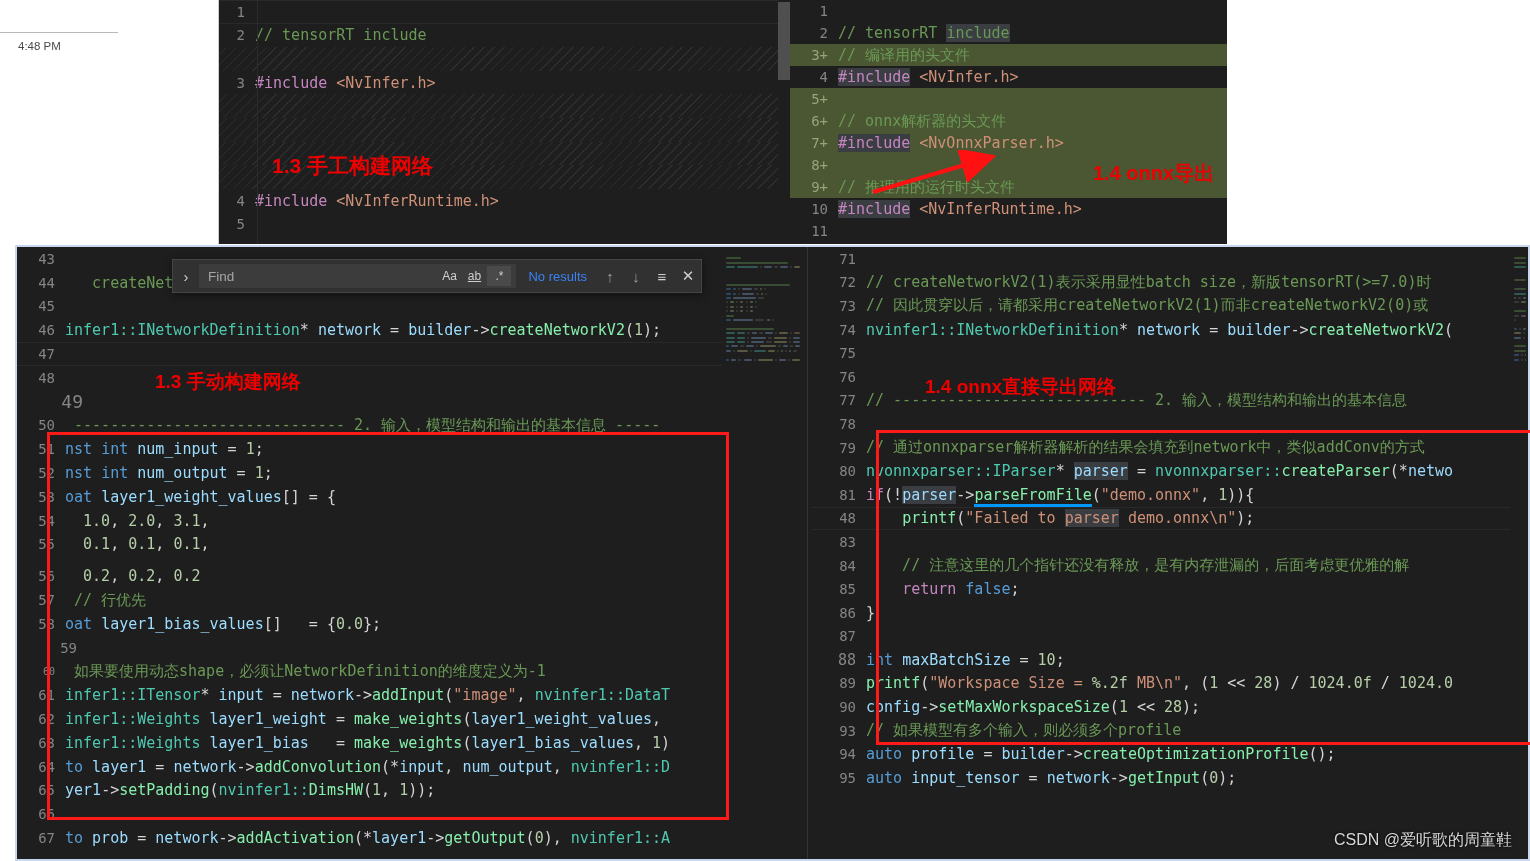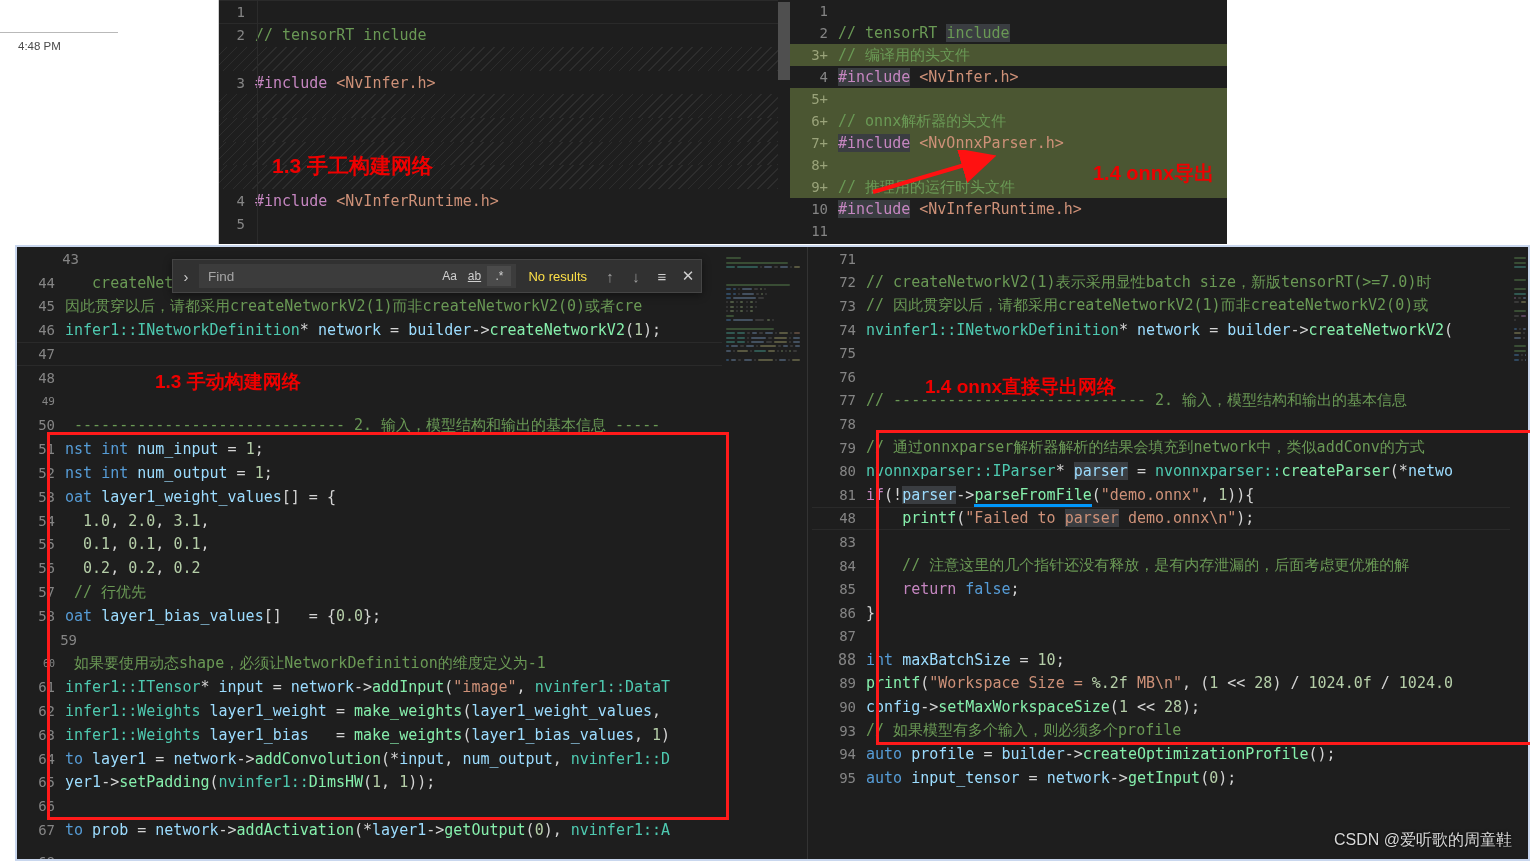--- a/index.html
+++ b/index.html
@@ -129,21 +129,21 @@
   .find-input{
     flex:1 1 auto; height:24px; background:#3c3c3c; border:1px solid #3c3c3c;
     display:flex; align-items:center; padding:0 4px 0 8px; min-width:0;
   }
   .find-input .ph{ color:#a6a6a6; font-size:13.5px; flex:1 1 auto;}
   .find-opt{
     width:24px; height:20px; display:flex; align-items:center; justify-content:center;
     color:#cfcfcf; font-size:12px; cursor:pointer; margin-left:1px;
   }
   .find-opt.active{ background:#4a4a4a; }
-  .find-res{ color:#fde047; font-size:13px; margin:0 10px 0 12px; white-space:nowrap;}
+  .find-res{ color:#3b82f6; font-size:13px; margin:0 10px 0 12px; white-space:nowrap;}
   .find-btn{
     width:26px; height:26px; display:flex; align-items:center; justify-content:center;
     color:#9c9c9c; font-size:15px; cursor:pointer;
   }
   .find-btn.en{ color:#cfcfcf; }
 
   
   .redbox{
     position:absolute; border:3px solid #ff1a1a; pointer-events:none; z-index:30;
   }
@@ -212,34 +212,34 @@
         <polygon points="0,0 9,4.5 0,9" fill="#ff1111"></polygon>
       </marker>
     </defs>
     <line x1="8" y1="42" x2="120" y2="9" stroke="#ff1111" stroke-width="4" marker-end="url(#ah)"></line>
   </svg>
 
   <div id="bottom">
 
     <div class="editor" id="botLeft">
       <div class="code-area" id="botLeftLines">
-          <div class="line " style="height: 23.8px; padding-left: 24px;"><span class="ln" style="width: 38px; font-size: 14px;">43</span><span class="ltext" style="font-size: 15px;"></span></div>
+          <div class="line " style="height: 23.8px;"><span class="ln" style="width: 38px; font-size: 14px;">43</span><span class="ltext" style="font-size: 15px;"></span></div>
           <div class="line " style="height: 23.8px;"><span class="ln" style="width: 38px; font-size: 14px;">44</span><span class="ltext" style="font-size: 15px;"><span class="c">   createNetw</span></span></div>
-          <div class="line " style="height: 23.8px;"><span class="ln" style="width: 38px; font-size: 14px;">45</span><span class="ltext" style="font-size: 15px;"><span class="c">因此贯穿以后，请都采用createNetworkV2(1)而非createNetworkV2(0)或者cre</span></span></div>
+          <div class="line " style="height: 23.8px;"><span class="ln" style="width: 38px; font-size: 14px;">45</span></div>
           <div class="line " style="height: 23.8px;"><span class="ln" style="width: 38px; font-size: 14px;">46</span><span class="ltext" style="font-size: 15px;"><span class="typ">infer1::</span><span class="typ">INetworkDefinition</span><span class="pl">* </span><span class="var">network</span><span class="pl"> = </span><span class="var">builder</span><span class="pl">-&gt;</span><span class="fn">createNetworkV2</span><span class="pl">(</span><span class="num">1</span><span class="pl">);</span></span></div>
           <div class="line cur-line" style="height: 23.8px;"><span class="ln" style="width: 38px; font-size: 14px;">47</span><span class="ltext" style="font-size: 15px;"></span></div>
           <div class="line " style="height: 23.8px;"><span class="ln" style="width: 38px; font-size: 14px;">48</span><span class="ltext" style="font-size: 15px;"></span></div>
-          <div class="line " style="height: 23.8px;"><span class="ln" style="width: 38px; font-size: 11px;">49</span><span class="ltext" style="font-size: 15px;"></span></div>
+          <div class="line " style="height: 23.8px;"><span class="ln" style="width: 38px; font-size: 18px; margin-left: 28px;">49</span><span class="ltext" style="font-size: 15px;"></span></div>
           <div class="line " style="height: 23.8px;"><span class="ln" style="width: 38px; font-size: 14px;">50</span><span class="ltext" style="font-size: 15px;"><span class="c"> ------------------------------ 2. 输入，模型结构和输出的基本信息 -----</span></span></div>
           <div class="line " style="height: 23.8px;"><span class="ln" style="width: 38px; font-size: 14px;">51</span><span class="ltext" style="font-size: 15px;"><span class="ctl">nst </span><span class="ctl">int</span><span class="pl"> </span><span class="var">num_input</span><span class="pl"> = </span><span class="num">1</span><span class="pl">;</span></span></div>
           <div class="line " style="height: 23.8px;"><span class="ln" style="width: 38px; font-size: 14px;">52</span><span class="ltext" style="font-size: 15px;"><span class="ctl">nst </span><span class="ctl">int</span><span class="pl"> </span><span class="var">num_output</span><span class="pl"> = </span><span class="num">1</span><span class="pl">;</span></span></div>
           <div class="line " style="height: 23.8px;"><span class="ln" style="width: 38px; font-size: 14px;">53</span><span class="ltext" style="font-size: 15px;"><span class="ctl">oat </span><span class="var">layer1_weight_values</span><span class="pl">[] = {</span></span></div>
           <div class="line " style="height: 23.8px;"><span class="ln" style="width: 38px; font-size: 14px;">54</span><span class="ltext" style="font-size: 15px;"><span class="pl">  </span><span class="num">1.0</span><span class="pl">, </span><span class="num">2.0</span><span class="pl">, </span><span class="num">3.1</span><span class="pl">,</span></span></div>
           <div class="line " style="height: 23.8px;"><span class="ln" style="width: 38px; font-size: 14px;">55</span><span class="ltext" style="font-size: 15px;"><span class="pl">  </span><span class="num">0.1</span><span class="pl">, </span><span class="num">0.1</span><span class="pl">, </span><span class="num">0.1</span><span class="pl">,</span></span></div>
-          <div class="line " style="height: 23.8px;"><span class="ln" style="width: 38px; font-size: 14px;">56</span><span class="ltext" style="font-size: 15px;"><span class="pl">  </span><span class="num">0.2</span><span class="pl">, </span><span class="num">0.2</span><span class="pl">, </span><span class="num">0.2</span></span></div>
+          <div class="line " style="height: 23.8px; margin-top: 8px;"><span class="ln" style="width: 38px; font-size: 14px;">56</span><span class="ltext" style="font-size: 15px;"><span class="pl">  </span><span class="num">0.2</span><span class="pl">, </span><span class="num">0.2</span><span class="pl">, </span><span class="num">0.2</span></span></div>
           <div class="line " style="height: 23.8px;"><span class="ln" style="width: 38px; font-size: 14px;">57</span><span class="ltext" style="font-size: 15px;"><span class="c"> // 行优先</span></span></div>
           <div class="line " style="height: 23.8px;"><span class="ln" style="width: 38px; font-size: 14px;">58</span><span class="ltext" style="font-size: 15px;"><span class="ctl">oat </span><span class="var">layer1_bias_values</span><span class="pl">[]   = {</span><span class="num">0.0</span><span class="pl">};</span></span></div>
           <div class="line " style="height: 23.8px; padding-left: 22px;"><span class="ln" style="width: 38px; font-size: 14px;">59</span><span class="ltext" style="font-size: 15px;"></span></div>
           <div class="line " style="height: 23.8px;"><span class="ln" style="width: 38px; font-size: 10px;">60</span><span class="ltext" style="font-size: 15px;"><span class="c"> 如果要使用动态shape，必须让NetworkDefinition的维度定义为-1</span></span></div>
           <div class="line " style="height: 23.8px;"><span class="ln" style="width: 38px; font-size: 14px;">61</span><span class="ltext" style="font-size: 15px;"><span class="typ">infer1::</span><span class="typ">ITensor</span><span class="pl">* </span><span class="var">input</span><span class="pl"> = </span><span class="var">network</span><span class="pl">-&gt;</span><span class="fn">addInput</span><span class="pl">(</span><span class="str">"image"</span><span class="pl">, </span><span class="typ">nvinfer1::</span><span class="typ">DataT</span></span></div>
           <div class="line " style="height: 23.8px;"><span class="ln" style="width: 38px; font-size: 14px;">62</span><span class="ltext" style="font-size: 15px;"><span class="typ">infer1::</span><span class="typ">Weights</span><span class="pl"> </span><span class="var">layer1_weight</span><span class="pl"> = </span><span class="fn">make_weights</span><span class="pl">(</span><span class="var">layer1_weight_values</span><span class="pl">,</span></span></div>
           <div class="line " style="height: 23.8px;"><span class="ln" style="width: 38px; font-size: 14px;">63</span><span class="ltext" style="font-size: 15px;"><span class="typ">infer1::</span><span class="typ">Weights</span><span class="pl"> </span><span class="var">layer1_bias</span><span class="pl">   = </span><span class="fn">make_weights</span><span class="pl">(</span><span class="var">layer1_bias_values</span><span class="pl">, </span><span class="num">1</span><span class="pl">)</span></span></div>
           <div class="line " style="height: 23.8px;"><span class="ln" style="width: 38px; font-size: 14px;">64</span><span class="ltext" style="font-size: 15px;"><span class="ctl">to </span><span class="var">layer1</span><span class="pl"> = </span><span class="var">network</span><span class="pl">-&gt;</span><span class="fn">addConvolution</span><span class="pl">(*</span><span class="var">input</span><span class="pl">, </span><span class="var">num_output</span><span class="pl">, </span><span class="typ">nvinfer1::</span><span class="typ">D</span></span></div>
           <div class="line " style="height: 23.8px;"><span class="ln" style="width: 38px; font-size: 14px;">65</span><span class="ltext" style="font-size: 15px;"><span class="var">yer1</span><span class="pl">-&gt;</span><span class="fn">setPadding</span><span class="pl">(</span><span class="typ">nvinfer1::</span><span class="fn">DimsHW</span><span class="pl">(</span><span class="num">1</span><span class="pl">, </span><span class="num">1</span><span class="pl">));</span></span></div>
           <div class="line " style="height: 23.8px;"><span class="ln" style="width: 38px; font-size: 14px;">66</span><span class="ltext" style="font-size: 15px;"></span></div>

